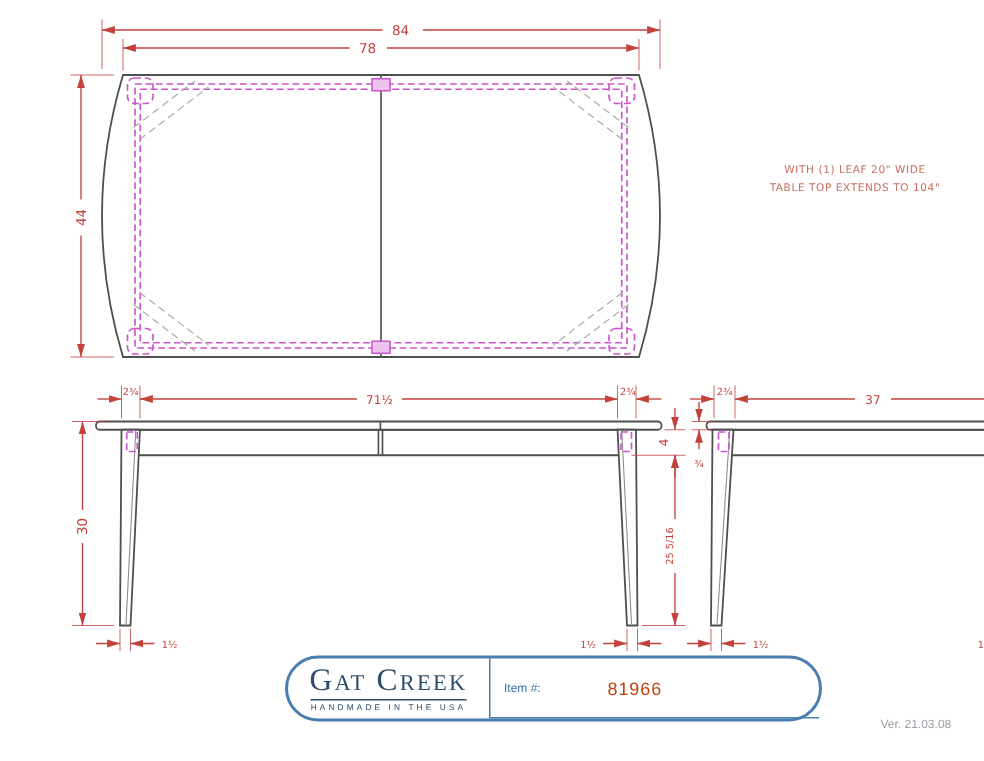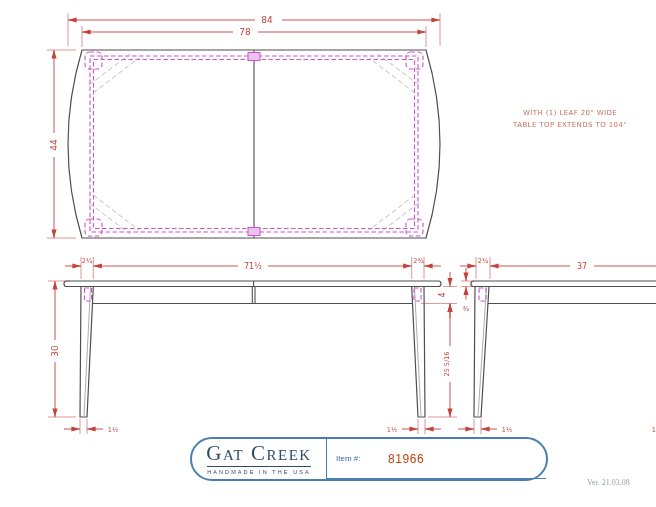--- a/index.html
+++ b/index.html
@@ -27,24 +27,24 @@
      box-sizing:border-box;border:2px solid #4a7eb0;border-radius:22px;background:#fff;
      display:flex;}
   .tb-left{width:134px;display:flex;flex-direction:column;align-items:center;
      justify-content:center;border-right:1.5px solid #4a7eb0;}
   .brand{font-family:"Liberation Serif",serif;font-variant:small-caps;font-size:21px;
      color:#2e4d6b;letter-spacing:1.5px;line-height:1;}
   .tagline{font-size:5.5px;letter-spacing:2.1px;color:#2e4d6b;border-top:1px solid #2e4d6b;
      padding-top:2px;margin-top:2px;white-space:nowrap;}
   .tb-right{flex:1;display:flex;flex-direction:column;}
   .tb-row{flex:1;display:flex;align-items:center;padding-left:9px;}
-  .tb-row-top{border-bottom:1.5px solid #4a7eb0;}
+  .tb-row-top{border-bottom:1.5px solid #4a7eb0;gap:17px;}
   .tb-label{font-size:8px;color:#3a6cab;width:52px;flex:0 0 52px;}
   .tb-value{font-size:12px;color:#c2410c;letter-spacing:.6px;white-space:nowrap;}
-  .version{position:absolute;left:547px;top:478px;font-size:8px;color:#9aa0a6;font-family:Liberation Serif, serif;}
+  .version{position:absolute;left:547px;top:478px;font-size:8px;color:#9aa0a6;}
 </style>
 </head>
 <body>
 
 <div class="page">
 
 <svg width="656" height="507" viewBox="0 0 656 507">
   <defs>
     <marker id="arw" markerWidth="10" markerHeight="6" refX="8.6" refY="3" orient="auto-start-reverse" markerUnits="userSpaceOnUse">
       <path d="M0,0.4 L8.6,3 L0,5.6 Z" fill="#c4423c"></path>

